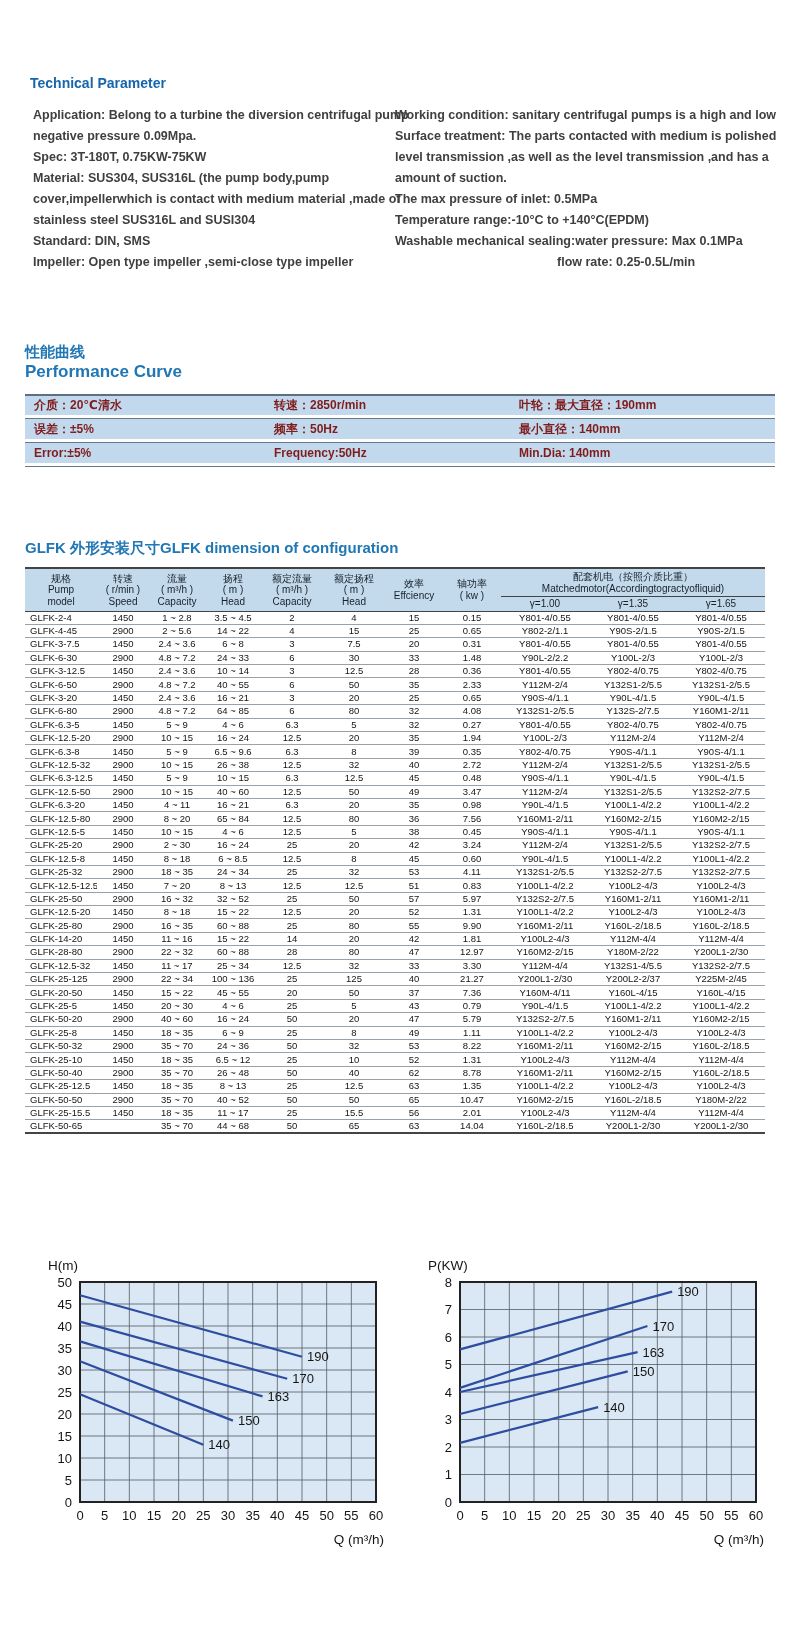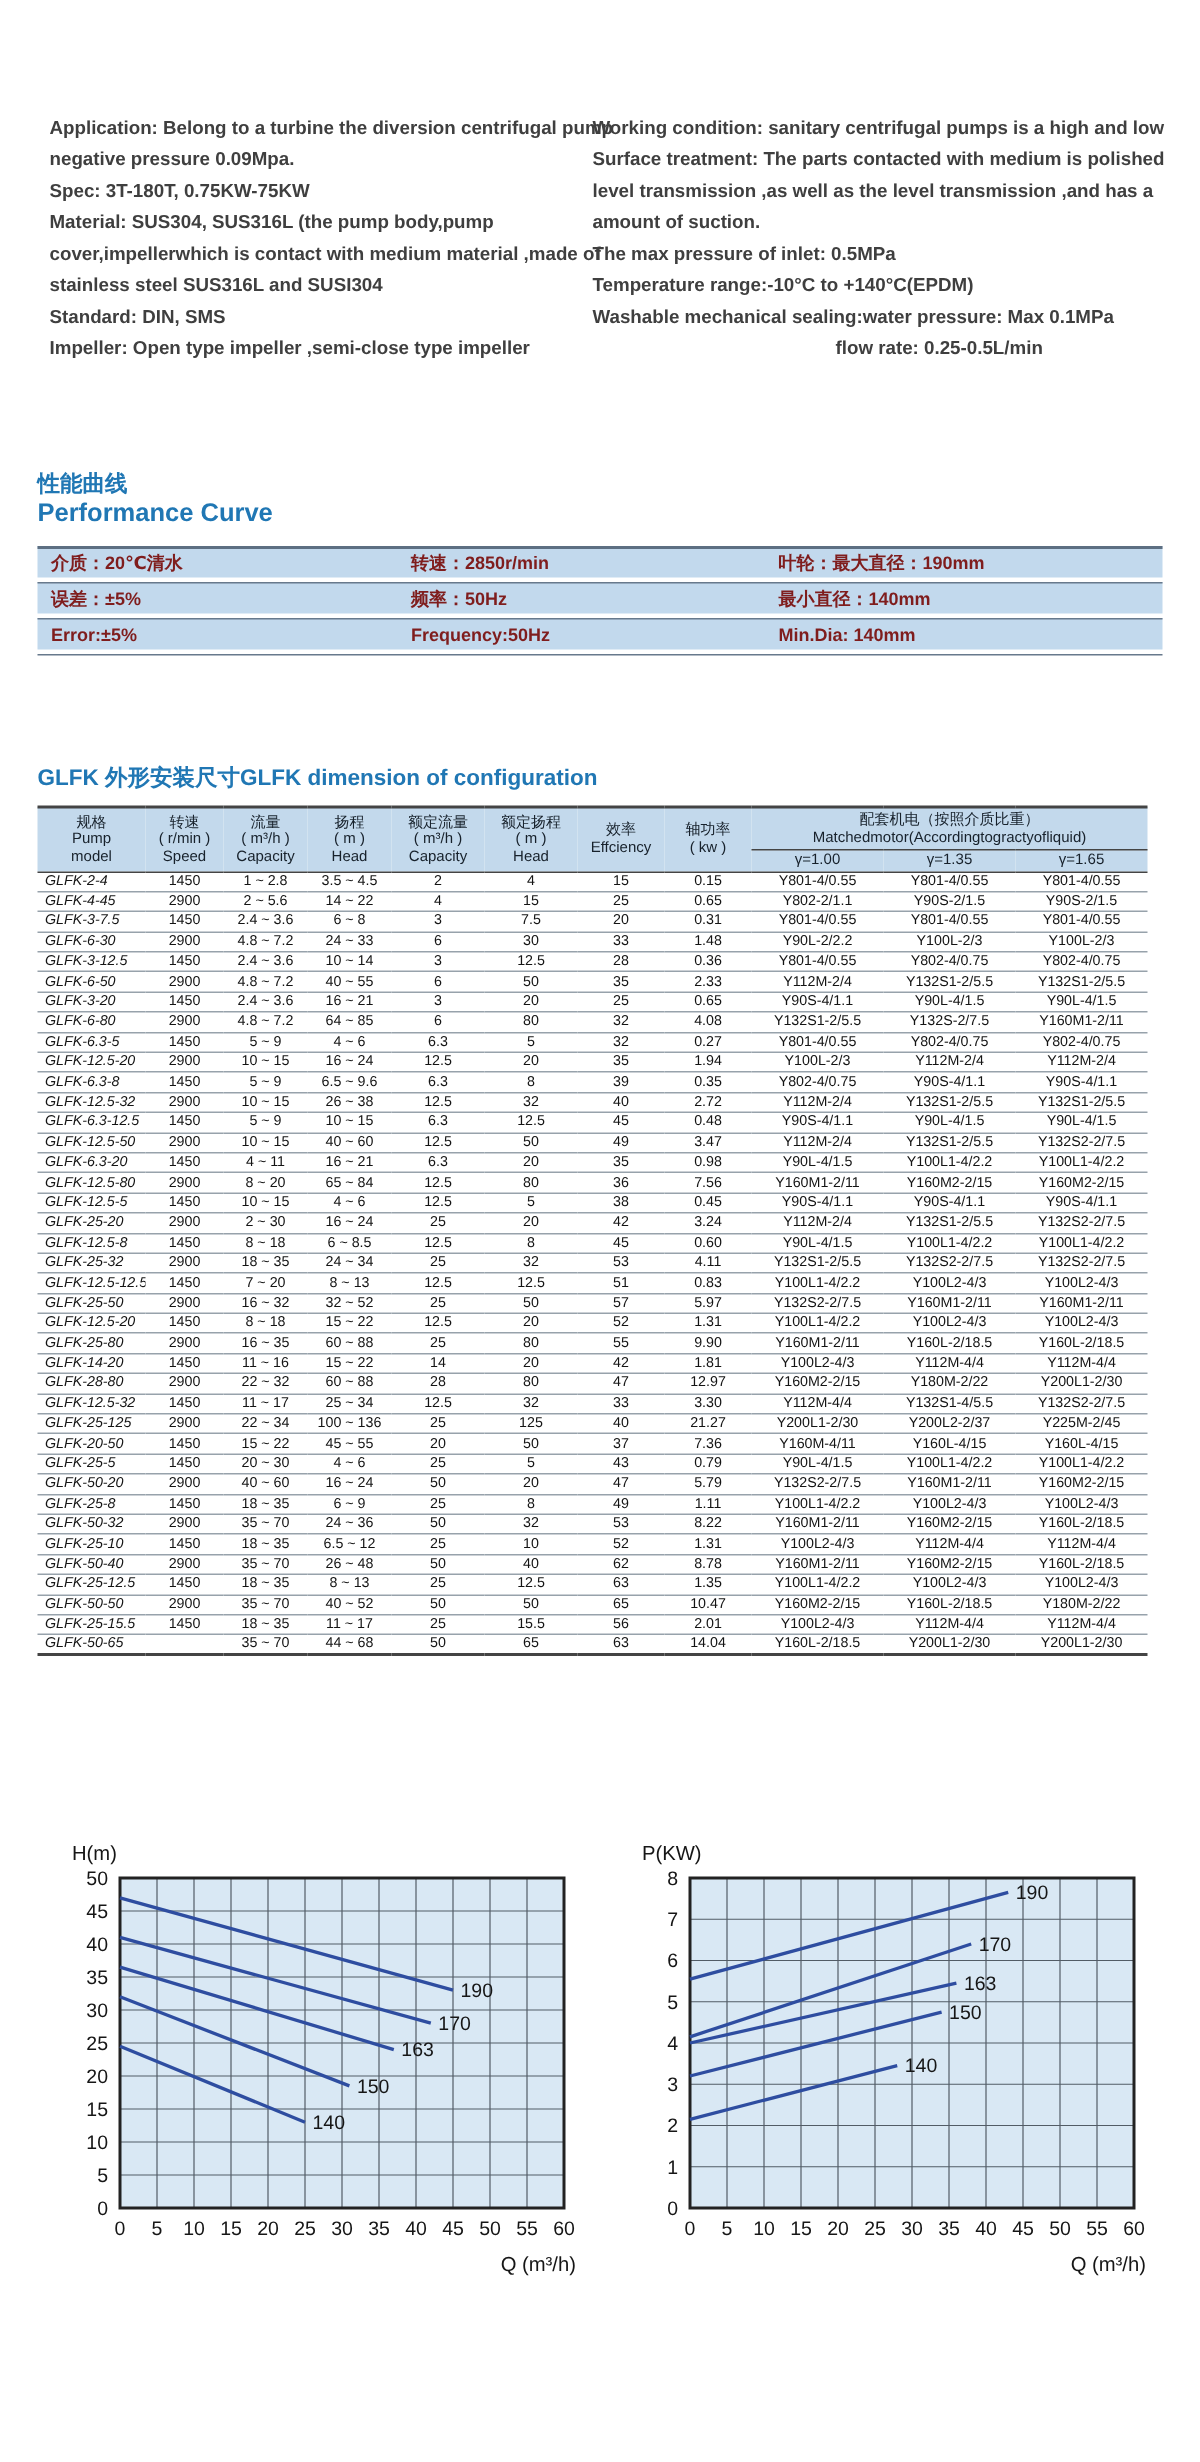--- a/index.html
+++ b/index.html
@@ -31,29 +31,30 @@
   .dim { margin:72px 25px 0 25px; }
   .dim-title { color:#2077b4; font-size:15px; font-weight:600; margin-bottom:9px; }
   table.dim-table { width:740px; border-collapse:collapse; table-layout:fixed;
     border-top:2px solid #444; border-bottom:2px solid #444; }
   .dim-table thead th { background:#c3d9ec; font-size:10px; font-weight:normal; color:#17212b;
     white-space:pre-line; text-align:center; vertical-align:middle; line-height:11.5px; padding:2px 0; }
   .dim-table thead tr.gamma th { border-top:1px solid #444; font-size:10px; padding:1px 0; }
   .dim-table thead { border-bottom:1px solid #444; }
   .dim-table td { font-size:9.5px; color:#141414; text-align:center; height:13.4px;
     line-height:12px; border-bottom:1px solid #97a2ab; padding:0; white-space:nowrap; overflow:hidden; }
-  .dim-table td.model { text-align:left; padding-left:5px;font-style:italic; }
+  .dim-table td.model { text-align:left; padding-left:5px; }
   
   .charts { display:flex; justify-content:space-between; margin:118px 30px 0 34px; }
   .chart-block svg { display:block; }
 </style>
 </head>
 <body>
 
 <section class="tech">
+  <div class="tech-title">Technical Parameter</div>
   <div class="tech-cols">
     <div class="tech-col left">
       <div class="tech-line">Application: Belong to a turbine the diversion centrifugal pump</div>
       <div class="tech-line">negative pressure 0.09Mpa.</div>
       <div class="tech-line">Spec: 3T-180T, 0.75KW-75KW</div>
       <div class="tech-line">Material: SUS304, SUS316L (the pump body,pump</div>
       <div class="tech-line">cover,impellerwhich is contact with medium material ,made of</div>
       <div class="tech-line">stainless steel SUS316L and SUSI304</div>
       <div class="tech-line">Standard: DIN, SMS</div>
       <div class="tech-line">Impeller: Open type impeller ,semi-close type impeller</div>

